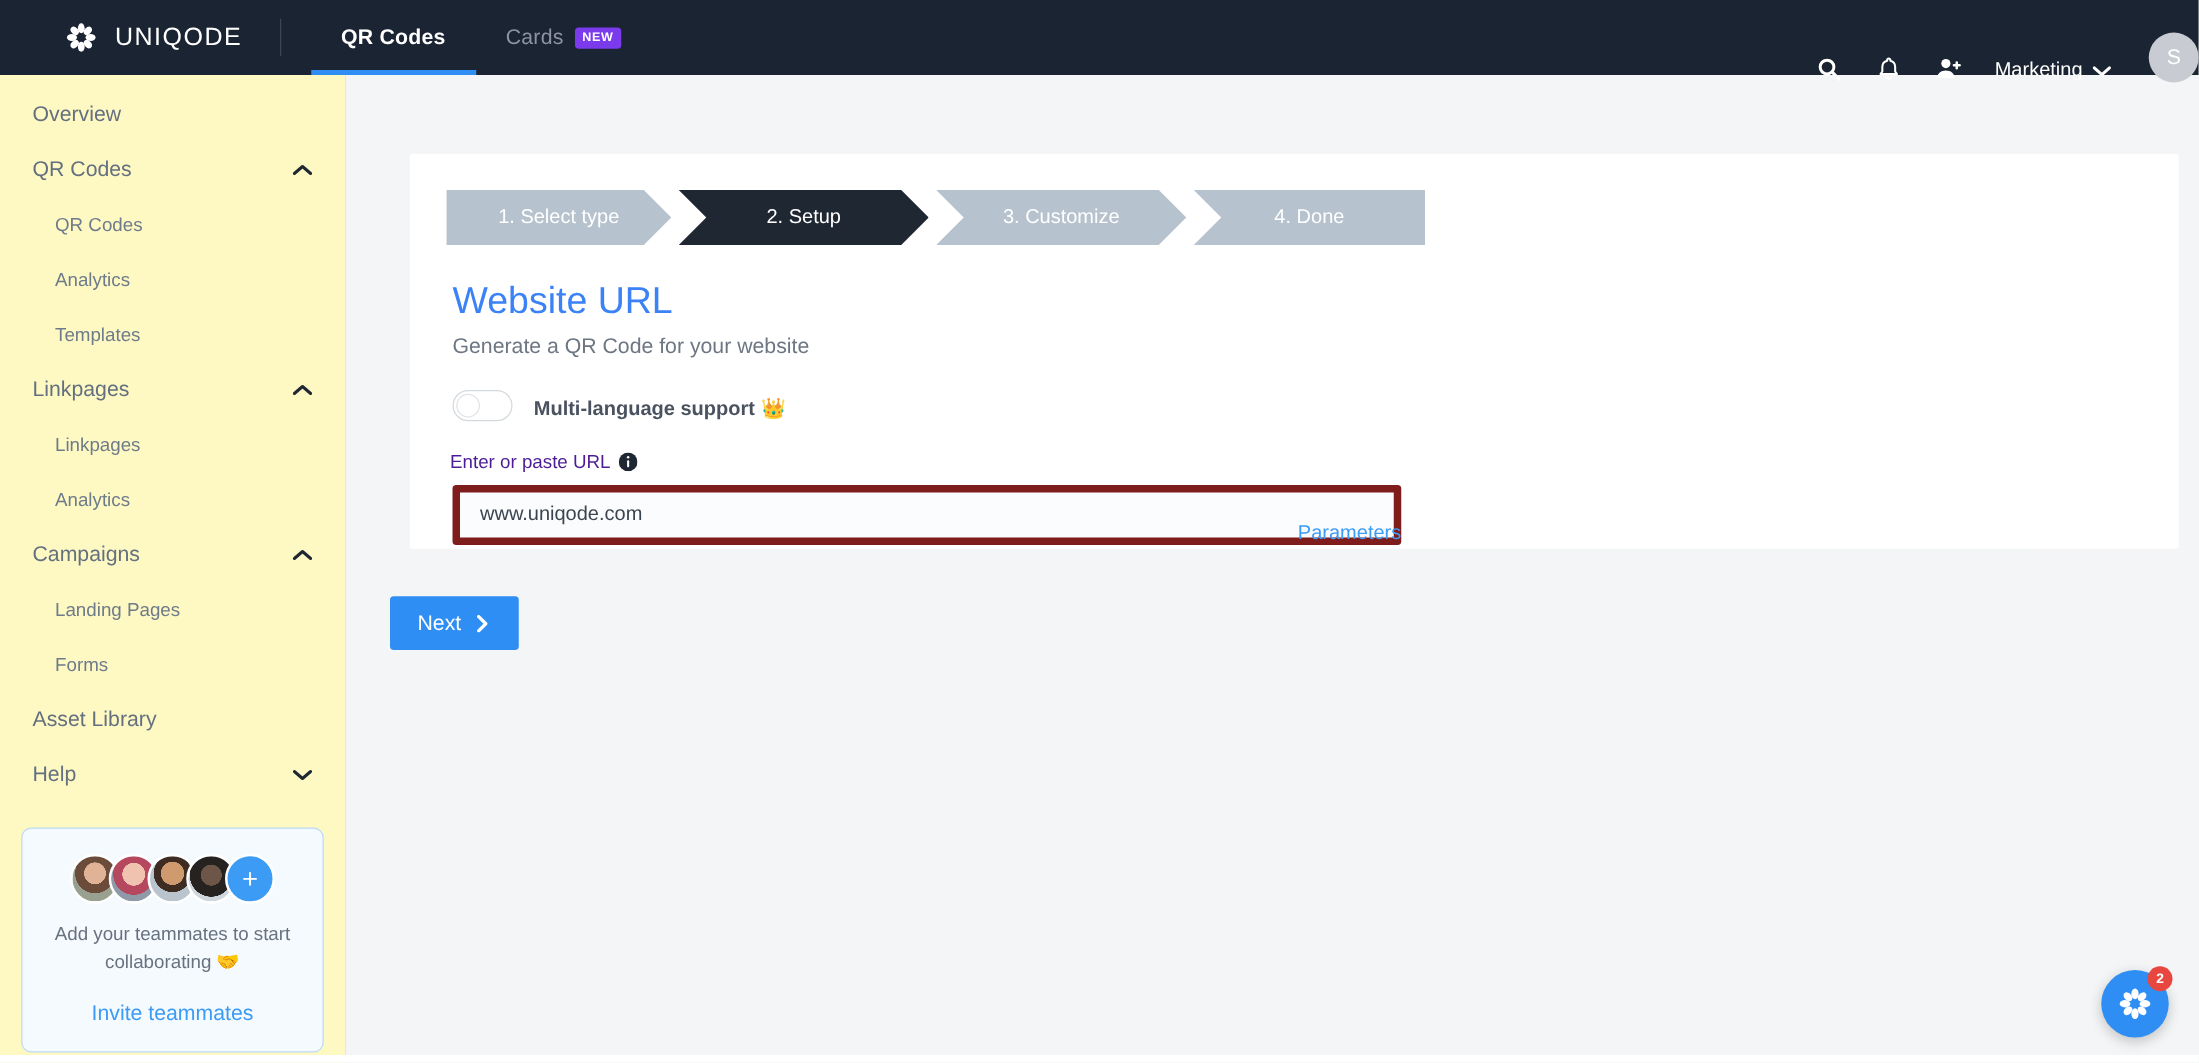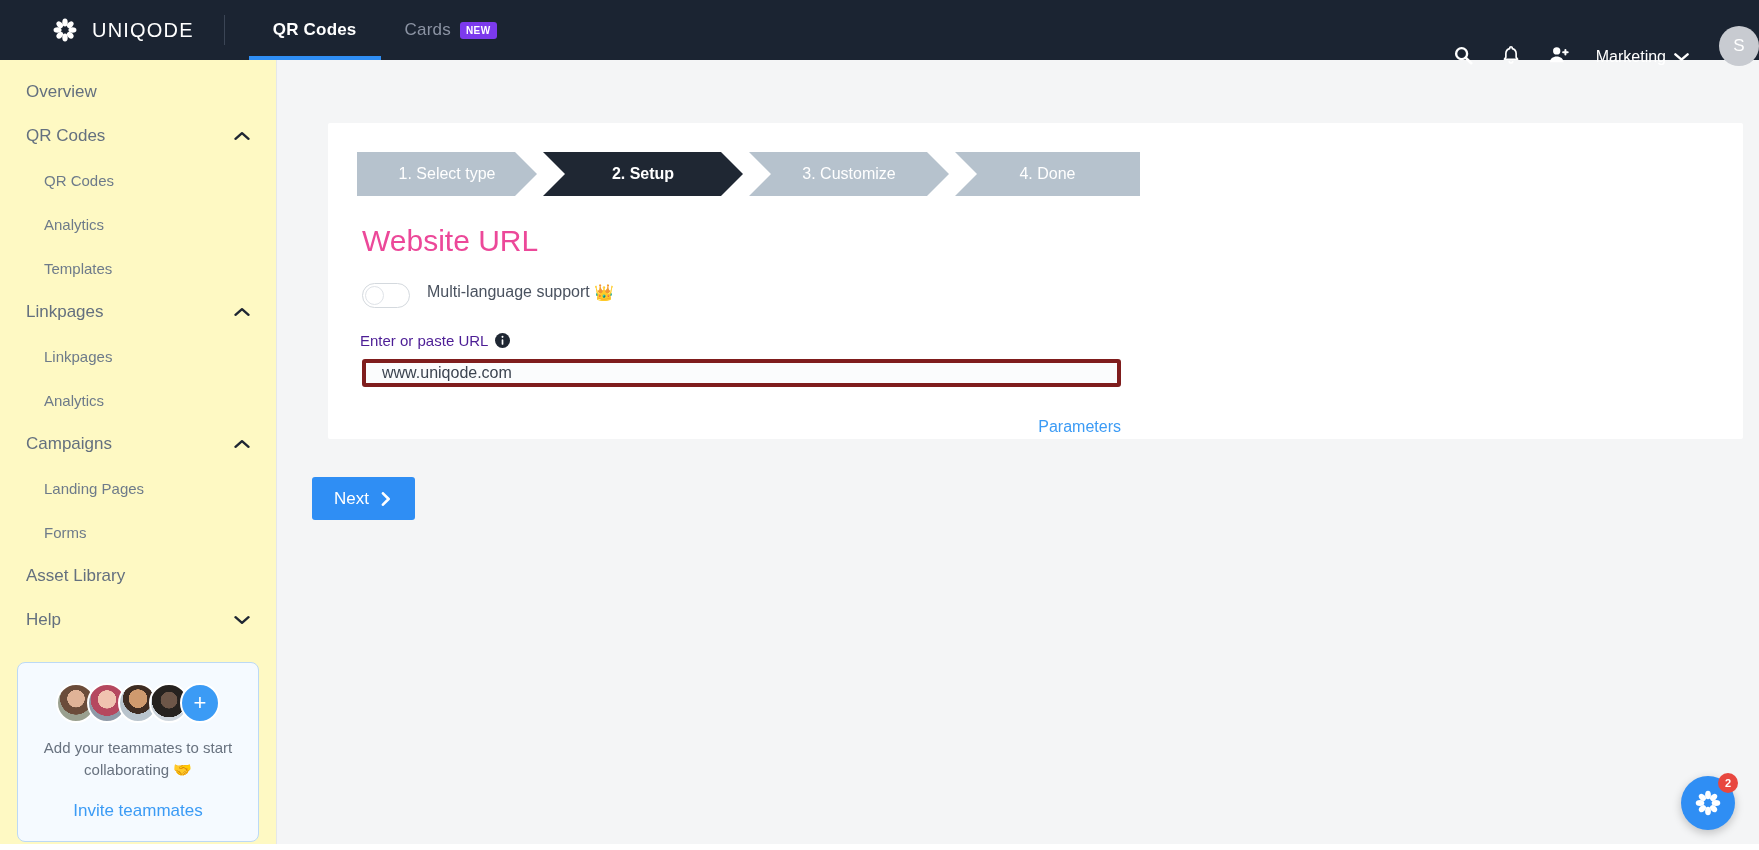--- a/index.html
+++ b/index.html
@@ -102,47 +102,47 @@
   }
   .stepper { display: flex; margin: 29px 0 0 29px; height: 44px; }
   .step {
     position: relative; height: 44px; display: flex; align-items: center;
     justify-content: center; color: #ffffff; font-size: 16px;
     background: #b6c2cd; padding: 0 20px; margin-right: 6px;
   }
   .step:first-child { width: 180px; clip-path: polygon(0 0, calc(100% - 22px) 0, 100% 50%, calc(100% - 22px) 100%, 0 100%); }
   .step.mid { width: 200px; clip-path: polygon(0 0, calc(100% - 22px) 0, 100% 50%, calc(100% - 22px) 100%, 0 100%, 22px 50%); }
   .step.last { width: 185px; clip-path: polygon(0 0, 100% 0, 100% 100%, 0 100%, 22px 50%); }
-  .step.active { background: #1f2733; font-weight: bold; justify-content: center; }
+  .step.active { background: #1f2733; font-weight: normal; justify-content: center; }
 
   .form-title {
-    margin: 28px 0 0 34px; font-size: 30px; color: #ec4899; font-weight: 400;
+    margin: 28px 0 0 34px; font-size: 30px; color: #3b82f6; font-weight: 400;
   }
   .form-sub { margin: 9px 0 0 34px; font-size: 17px; color: #6d7683; }
 
-  .toggle-row { display: flex; align-items: flex-start; margin: 25px 0 16px 34px; }
+  .toggle-row { display: flex; align-items: flex-end; margin: 25px 0 16px 34px; font-weight: bold; }
   .toggle {
     width: 48px; height: 25px; border-radius: 13px; background: #ffffff;
     border: 1px solid #d4d9de; position: relative; cursor: pointer;
   }
   .toggle .knob {
     position: absolute; left: 2px; top: 2px; width: 19px; height: 19px;
     border-radius: 50%; background: #ffffff; border: 1px solid #dfe3e8;
   }
   .toggle-label { margin-left: 17px; font-size: 16px; color: #4a525f; }
   .crown { margin-left: 5px; font-size: 16px; }
 
   .field-label {
     margin: 24px 0 0 32px; font-size: 15px; color: #4c1d95;
     display: flex; align-items: center; gap: 7px;
   }
   .info-icon { width: 15px; height: 15px; display:block; }
   .url-input {
-    display: block; margin: 10px 0 0 34px; width: 759px; height: 28px;
-    border: 4px solid #7f1d1d; border-radius: 3px; background: #fbfcfd;
+    display: block; margin: 10px 0 0 34px; width: 759px; height: 48px;
+    border: 6px solid #7f1d1d; border-radius: 3px; background: #fbfcfd;
     padding: 0 16px; font-size: 16px; color: #3c4450;
     font-family: "Liberation Sans", sans-serif;
   }
   .url-input::placeholder { color: #9aa3ad; }
   .params-link {
     position: absolute; left: 34px; top: 295px; width: 759px;
     text-align: right; font-size: 16px; color: #3b9bf5; cursor: pointer;
   }
   .next-btn {
     position: absolute; left: 35px; top: 417px; background: #2f8ef4;
@@ -318,20 +318,21 @@
         </div>
         <div class="step mid">
           <span>3. Customize</span>
         </div>
         <div class="step last">
           <span>4. Done</span>
         </div>
       </div>
 
       <h1 class="form-title">Website URL</h1>
+      <div class="form-sub">Generate a QR Code for your website</div>
 
       <div class="toggle-row">
         <div class="toggle">
           <div class="knob"></div>
         </div>
         <span class="toggle-label">Multi-language support</span>
         <span class="crown">👑</span>
       </div>
 
       <div class="field-label">

